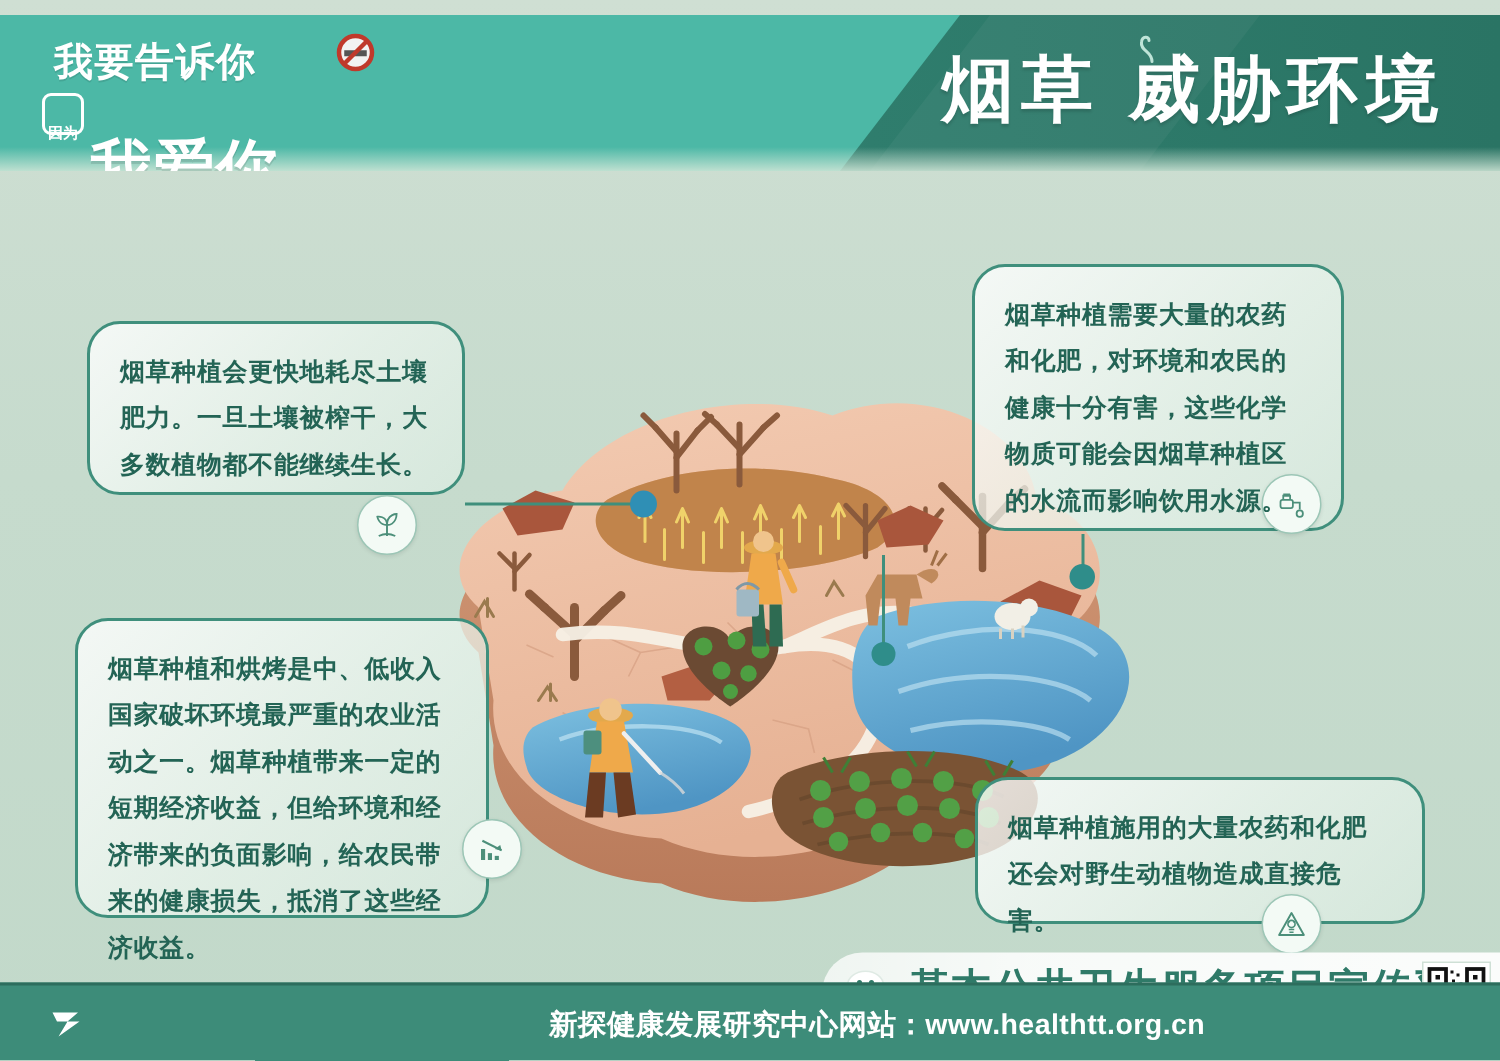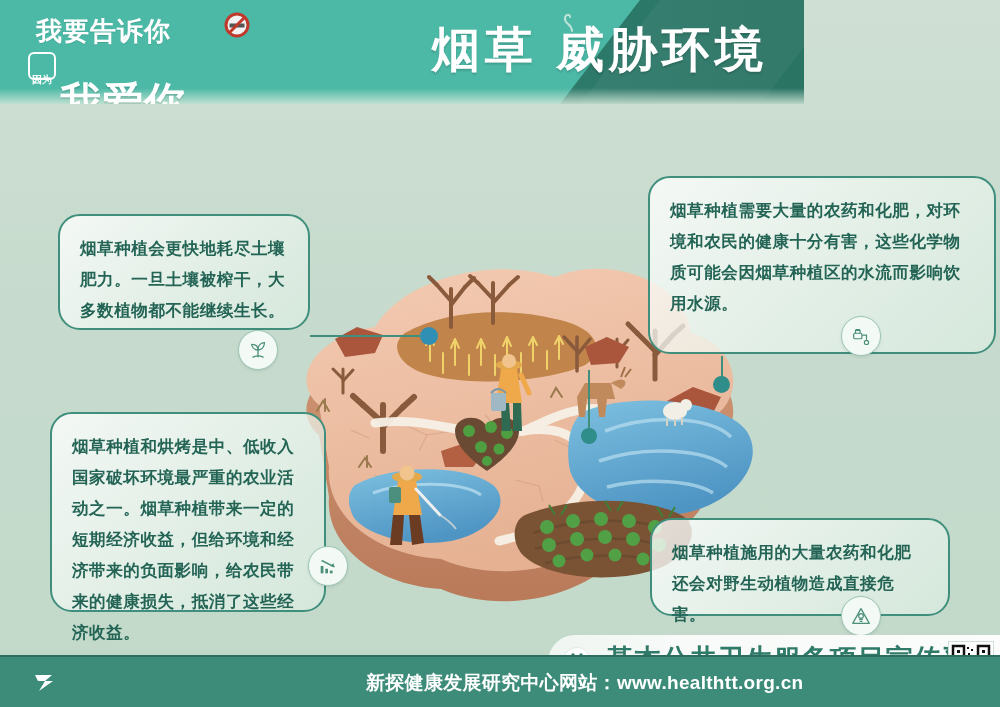--- a/index.html
+++ b/index.html
@@ -5,21 +5,21 @@
   html,body{margin:0;padding:0;}
   body{
     width:1000px;height:707px;overflow:hidden;
     font-family:"Liberation Sans","DejaVu Sans",sans-serif;
     background:#c9dccf;
   }
   .poster{position:relative;width:1000px;height:707px;overflow:hidden;
     background:linear-gradient(180deg,#cfdfd3 0%,#c6dbcd 45%,#c2d9ca 100%);}
 
   
-  .header{position:absolute;left:0;top:0;width:804px;height:104px;
+  .header{position:absolute;left:0;top:10px;width:1000px;height:104px;
     background:linear-gradient(90deg,#4cb8a6 0%,#44b09f 28%,#2f7d6d 58%,#2a7464 100%);
     overflow:hidden;}
   .header .lightwedge{position:absolute;left:0;top:0;width:640px;height:104px;
     background:#4cb8a6;
     clip-path:polygon(0 0,640px 0,560px 104px,0 104px);}
   .header .midwedge{position:absolute;left:540px;top:0;width:300px;height:104px;
     background:rgba(255,255,255,.045);
     clip-path:polygon(120px 0,300px 0,220px 104px,40px 104px);}
   .header .botfade{position:absolute;left:0;bottom:0;width:1000px;height:16px;
     background:linear-gradient(180deg,rgba(255,255,255,0) 0%,rgba(210,231,216,.85) 100%);}
@@ -49,21 +49,21 @@
   
   .callout{position:absolute;box-sizing:border-box;border:2px solid #3f8f7c;border-radius:22px;
     background:linear-gradient(135deg,rgba(255,255,255,.80) 0%,rgba(236,246,239,.72) 55%,rgba(222,238,228,.66) 100%);
     color:#236455;font-size:16.5px;line-height:31px;letter-spacing:.6px;font-weight:bold;
     padding:17px 20px 19px 20px;}
   .callout .dash{position:absolute;border:1.5px dashed #7fb8a6;border-radius:22px;z-index:-1;}
   .callout .txt{position:relative;z-index:2;}
 
   #co-soil{left:58px;top:214px;width:252px;height:116px;}
   #co-soil .dash{left:-14px;top:14px;width:252px;height:148px;}
-  #co-chem{left:648px;top:176px;width:348px;height:178px;}
+  #co-chem{left:648px;top:176px;width:248px;height:178px;}
   #co-chem .dash{left:14px;top:16px;width:300px;height:178px;}
   #co-econ{left:50px;top:412px;width:276px;height:200px;}
   #co-econ .dash{left:-14px;top:14px;width:276px;height:200px;}
   #co-wild{left:650px;top:518px;width:300px;height:98px;}
   #co-wild .dash{left:14px;top:14px;width:300px;height:98px;}
 
   .ico{position:absolute;width:38px;height:38px;border-radius:50%;background:#f3faf5;
     border:1.5px solid #9cc6b6;display:flex;align-items:center;justify-content:center;
     box-shadow:0 1px 3px rgba(0,0,0,.10);}
   #ico-soil{left:238px;top:330px;}

